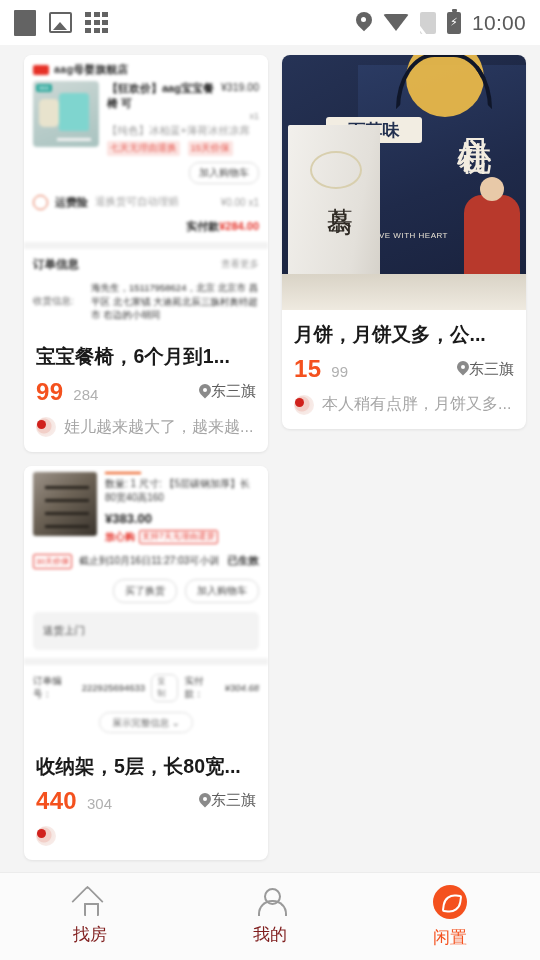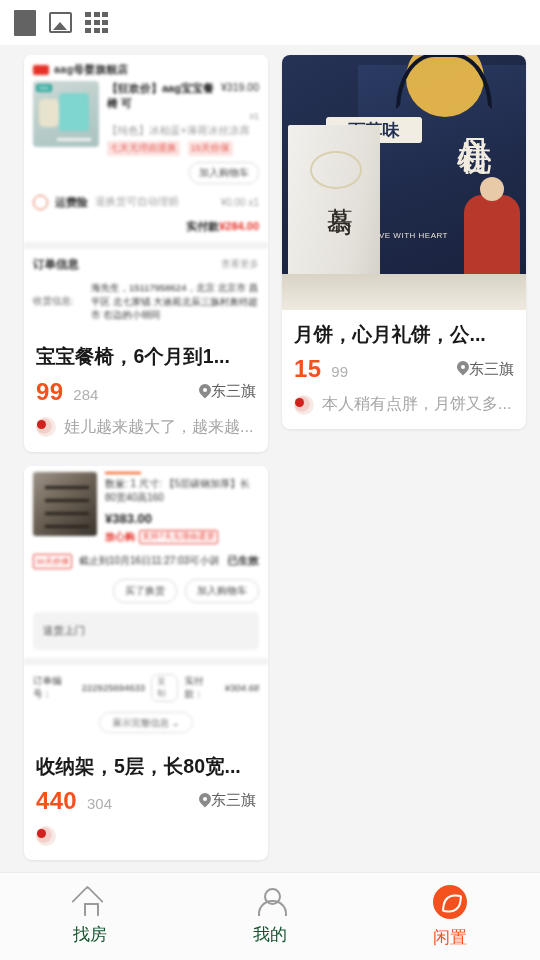--- a/index.html
+++ b/index.html
@@ -220,21 +220,21 @@
   .cdesc p { font-size:16px; color:#a6a6a6; white-space:nowrap; overflow:hidden;
     text-overflow:ellipsis; flex:1; min-width:0; }
 
   
   .tabbar {
     position: absolute; left:0; bottom:0; width:540px; height:88px;
     background:#fbfbfb; border-top:1px solid #ececec;
     display:flex; align-items:center;
   }
   .tab { flex:1; display:flex; flex-direction:column; align-items:center; gap:7px; }
-  .tab .lbl { font-size:17px; color:#14532d; }
+  .tab .lbl { font-size:17px; color:#7f1d1d; }
   .tab.active .lbl { color:#f4511e; }
   .t-home { width:30px; height:28px; position:relative; }
   .t-home::before { content:""; position:absolute; left:1px; top:2px; width:21px;
     height:21px; border-left:2px solid #9a9a9a; border-top:2px solid #9a9a9a;
     transform: rotate(45deg); border-radius:3px 0 0 0; }
   .t-home::after { content:""; position:absolute; left:9px; bottom:0; width:11px;
     height:11px; border:2px solid #9a9a9a; border-bottom:none; border-radius:1px; }
   .t-leaf { width:34px; height:34px; border-radius:50%; background:#f4511e;
     position:relative; }
   .t-leaf::before { content:""; position:absolute; left:10px; top:9px; width:14px;
@@ -259,20 +259,27 @@
         <i></i>
         <i></i>
         <i></i>
         <i></i>
         <i></i>
         <i></i>
         <i></i>
         <i></i>
     </span>
   </div>
+  <div class="sb-right">
+    <span class="ic-pin"></span>
+    <span class="ic-wifi"></span>
+    <span class="ic-sim"></span>
+    <span class="ic-batt"></span>
+    <span class="sb-time">10:00</span>
+  </div>
 </div>
 
 <div class="feed">
 
   <div class="col col-left">
 
     <div class="card">
       <div class="media">
         <div class="shot">
           <div class="shot-head">
@@ -408,21 +415,21 @@
         <div class="ph-big">心月礼饼</div>
         <div class="ph-en">EXPRESS LOVE WITH HEART</div>
         <div class="ph-fig"></div>
         <div class="ph-logo"></div>
         <div class="ph-box">
           <div class="ph-kanji">慕岛</div>
         </div>
         <div class="ph-desk"></div>
       </div>
       <div class="cbody">
-        <div class="ctitle">月饼，心月礼饼，公...</div>
+        <div class="ctitle">月饼，月饼又多，公...</div>
         <div class="cprice">
           <span class="now">15</span>
           <span class="was">99</span>
           <span class="cloc">
             <span class="loc-pin"></span>
             <span class="loc-txt">东三旗</span>
           </span>
         </div>
         <div class="cdesc">
           <span class="avatar"></span>

